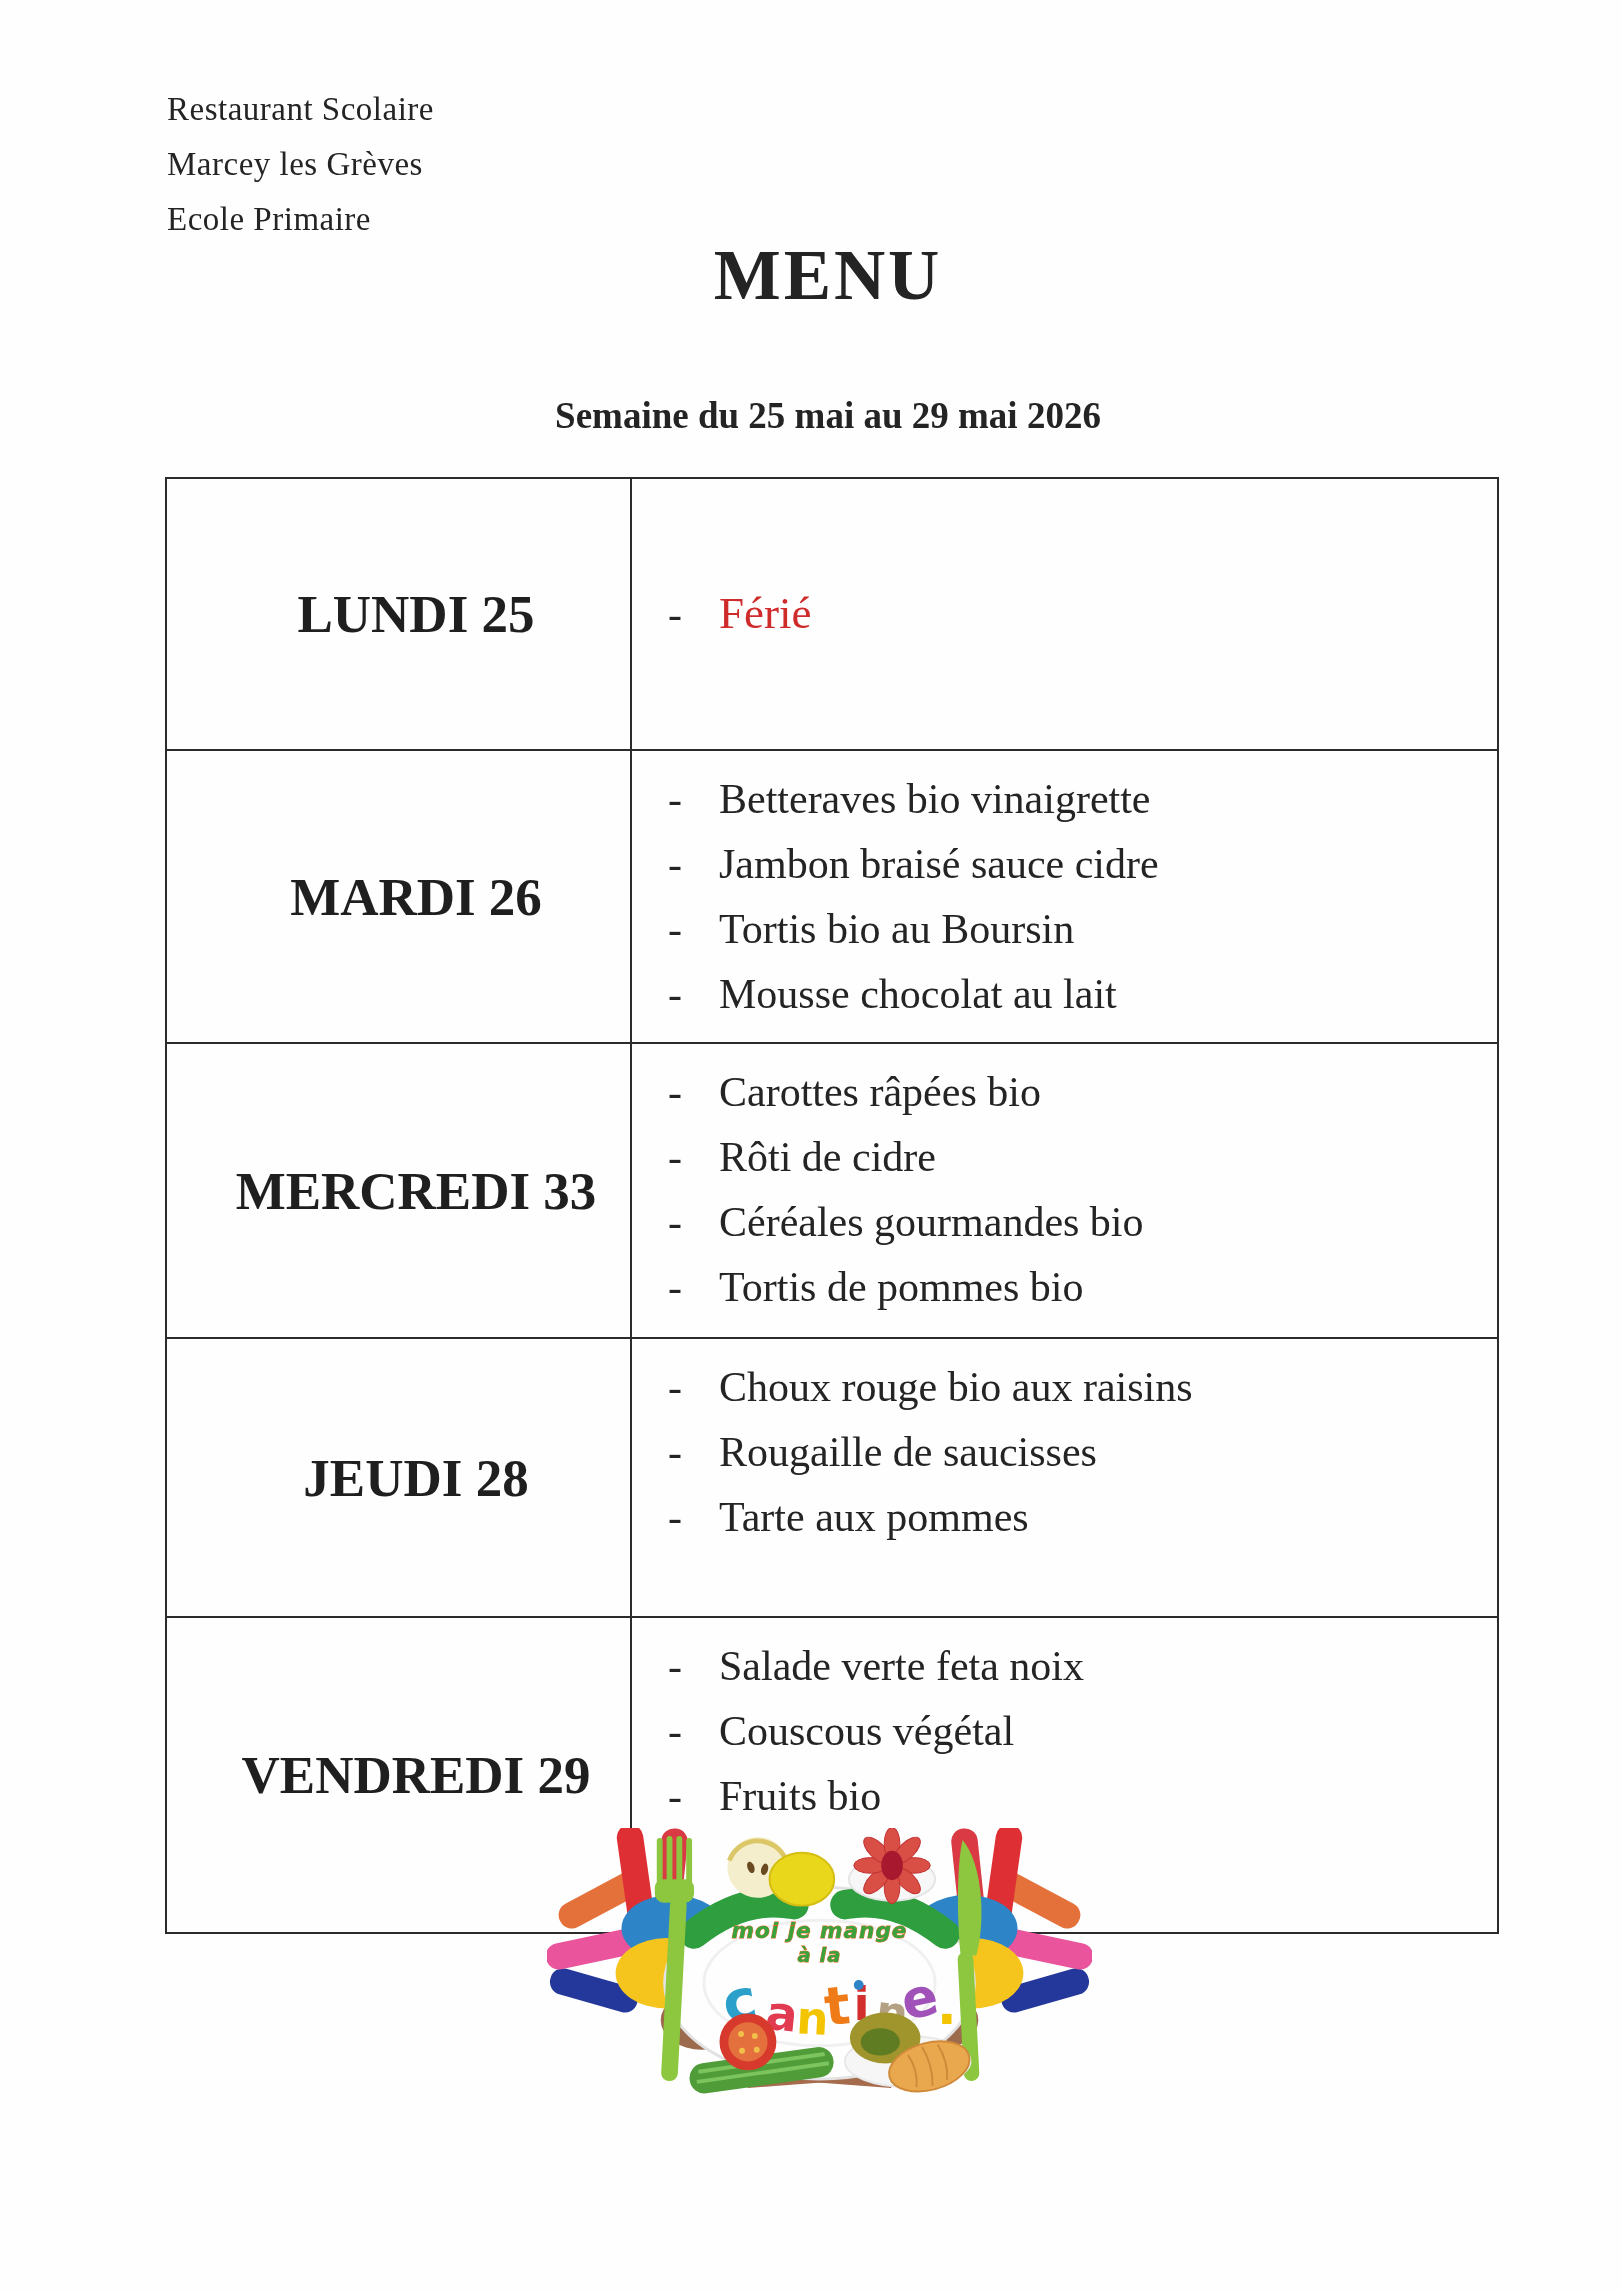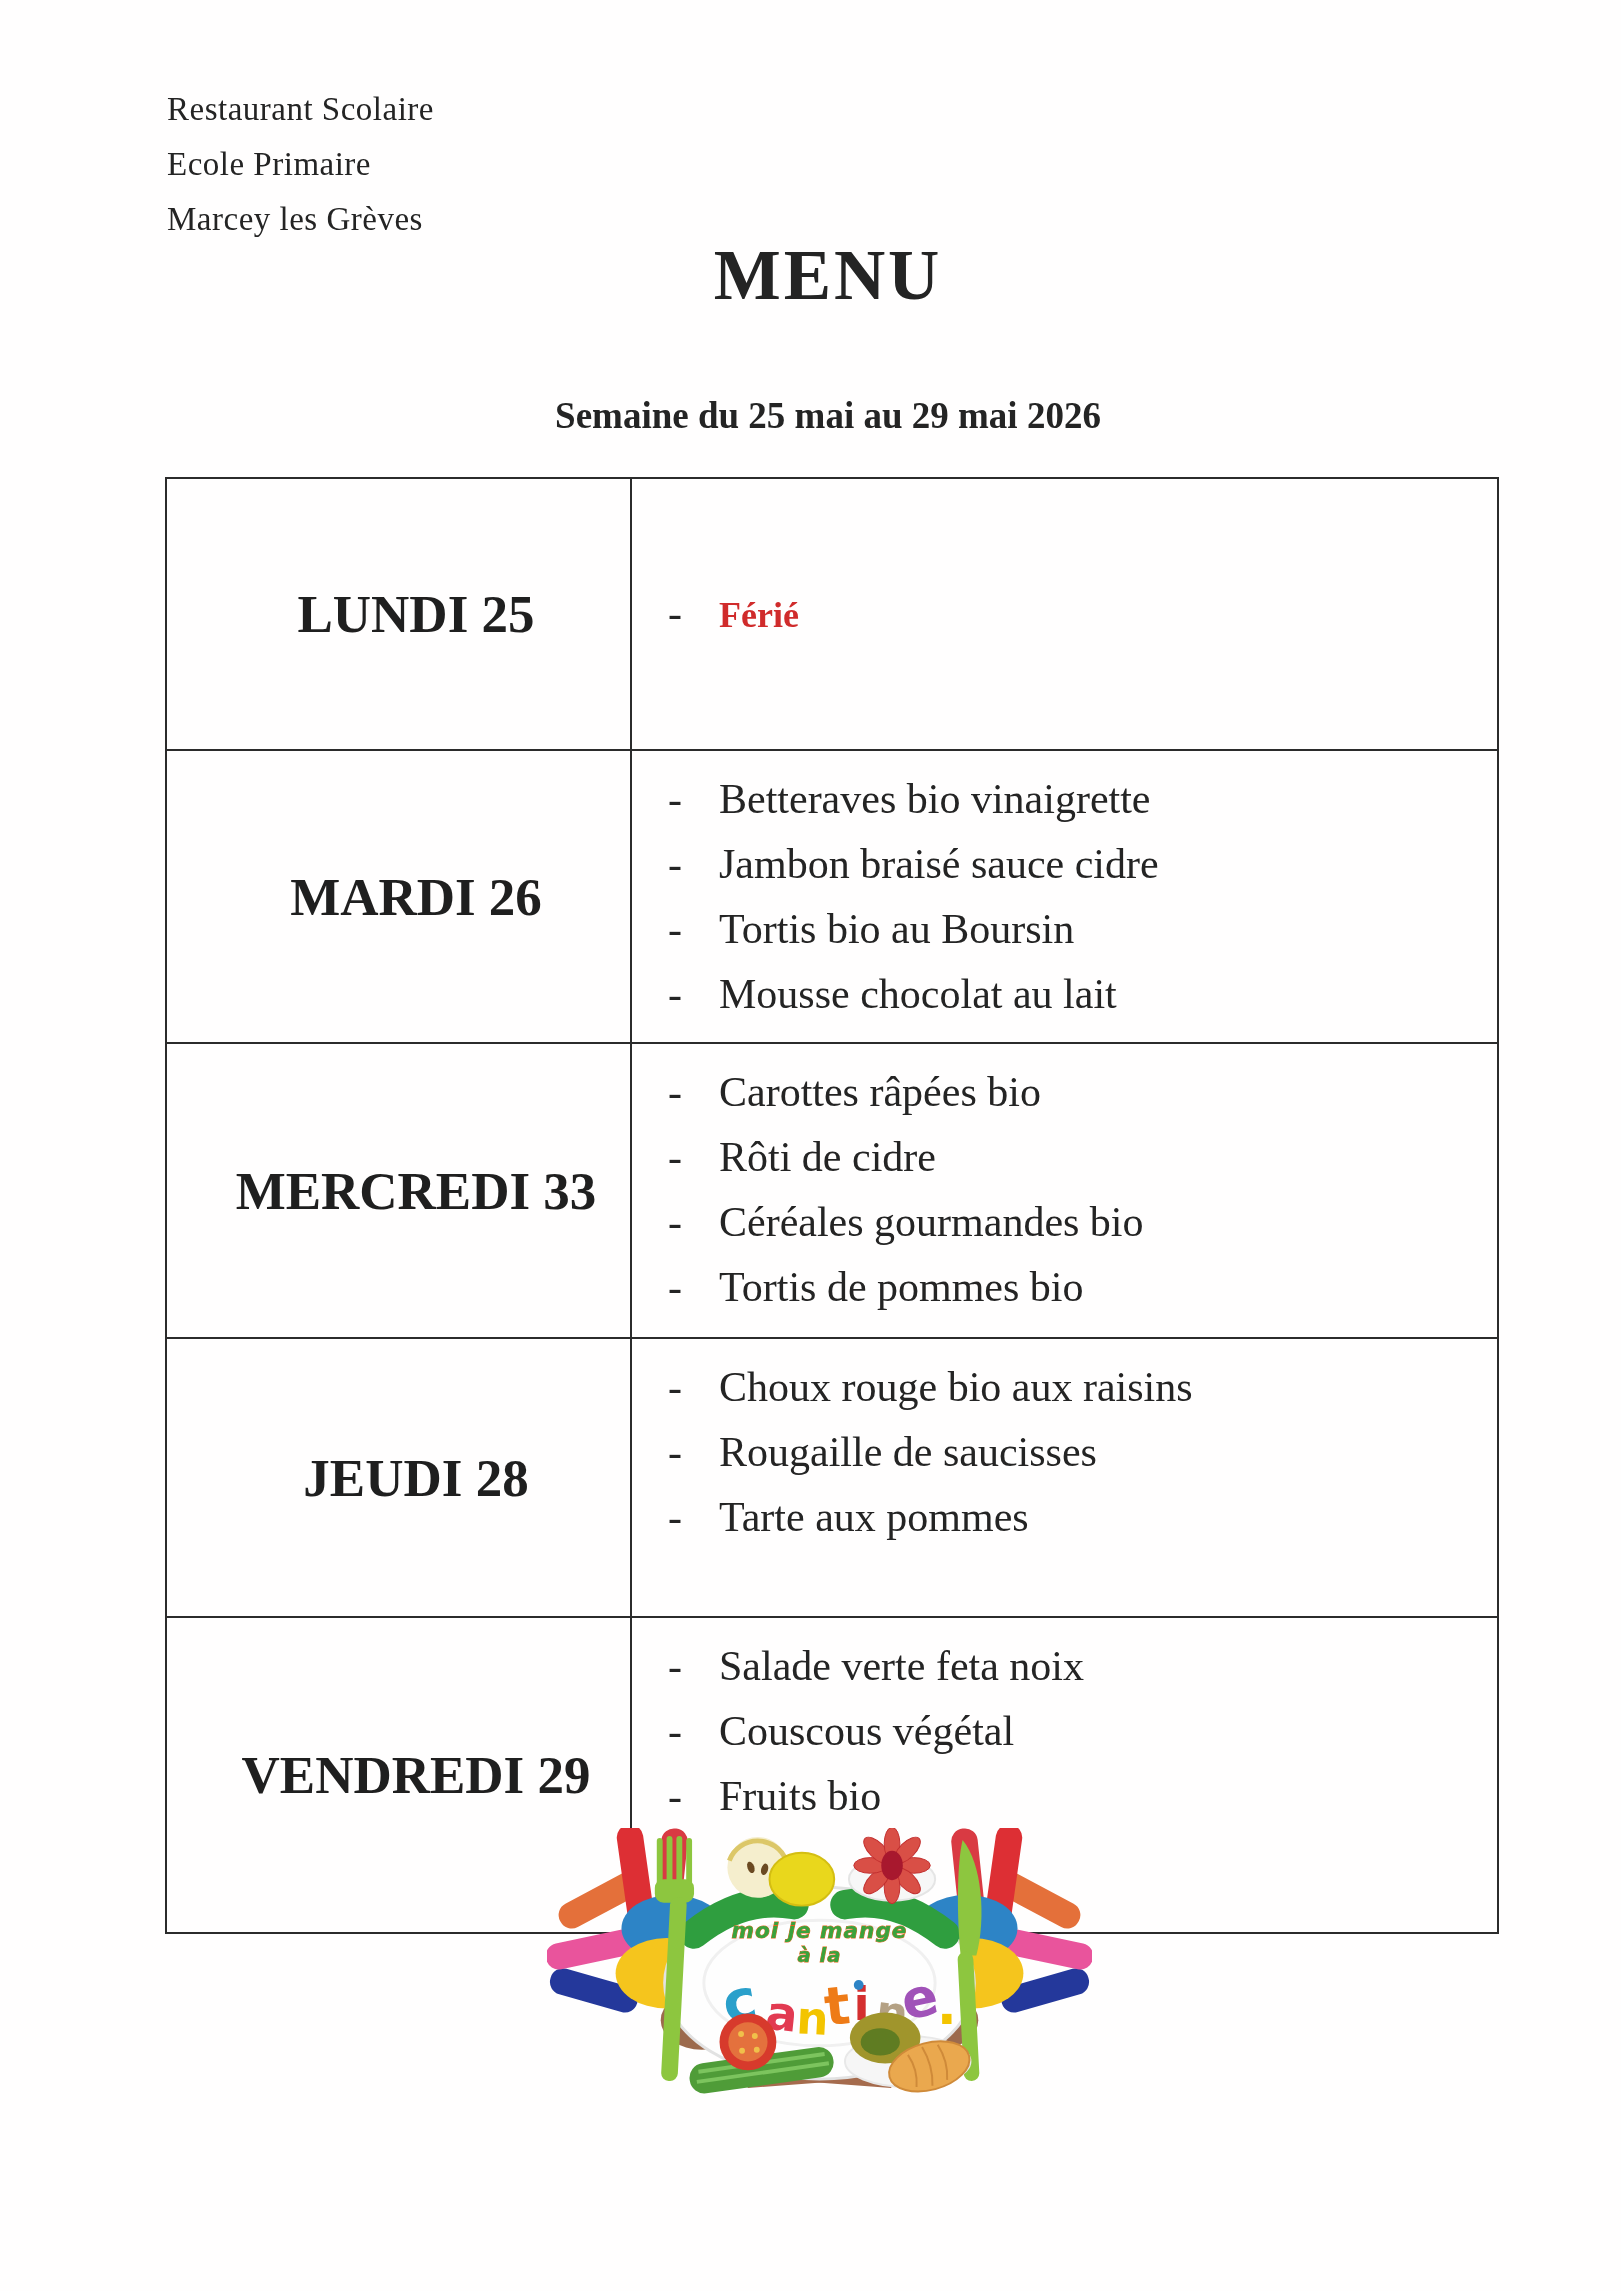--- a/index.html
+++ b/index.html
@@ -51,35 +51,35 @@
   tr.r4{height:279px;}
   tr.r5{height:316px;}
   .item{
     display:flex;align-items:baseline;
     font-size:42px;line-height:65px;color:#242424;
     white-space:nowrap;
   }
   .item .dash{width:51px;flex:0 0 51px;}
   .item.holiday .txt{
     color:var(--holiday_red,#d02b2b);
-    font-weight:bold;font-size:36px;
+    font-weight:normal;font-size:45px;
   }
   .logo-wrap{
     position:absolute;left:547px;top:1828px;width:545px;height:267px;
   }
 </style>
 </head>
 <body>
 
 <div class="page">
 
   <div class="org-block">
     <div>Restaurant Scolaire</div>
+    <div>Marcey les Grèves</div>
     <div>Ecole Primaire</div>
-    <div>Marcey les Grèves</div>
   </div>
 
   <div class="doc-title">MENU</div>
 
   <div class="week-line">Semaine du 25 mai au 29 mai 2026</div>
 
   <table class="menu-table">
     <tbody>
       <tr class="r1">
         <td class="day-cell">LUNDI 25</td>

